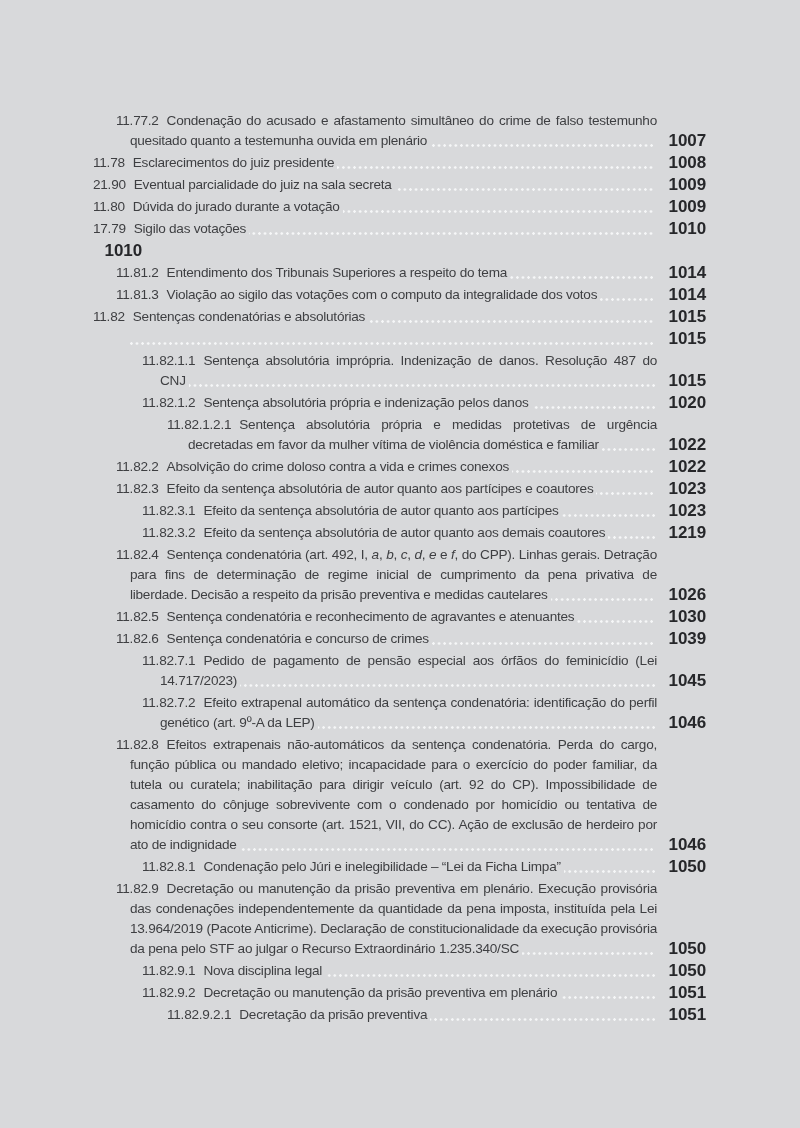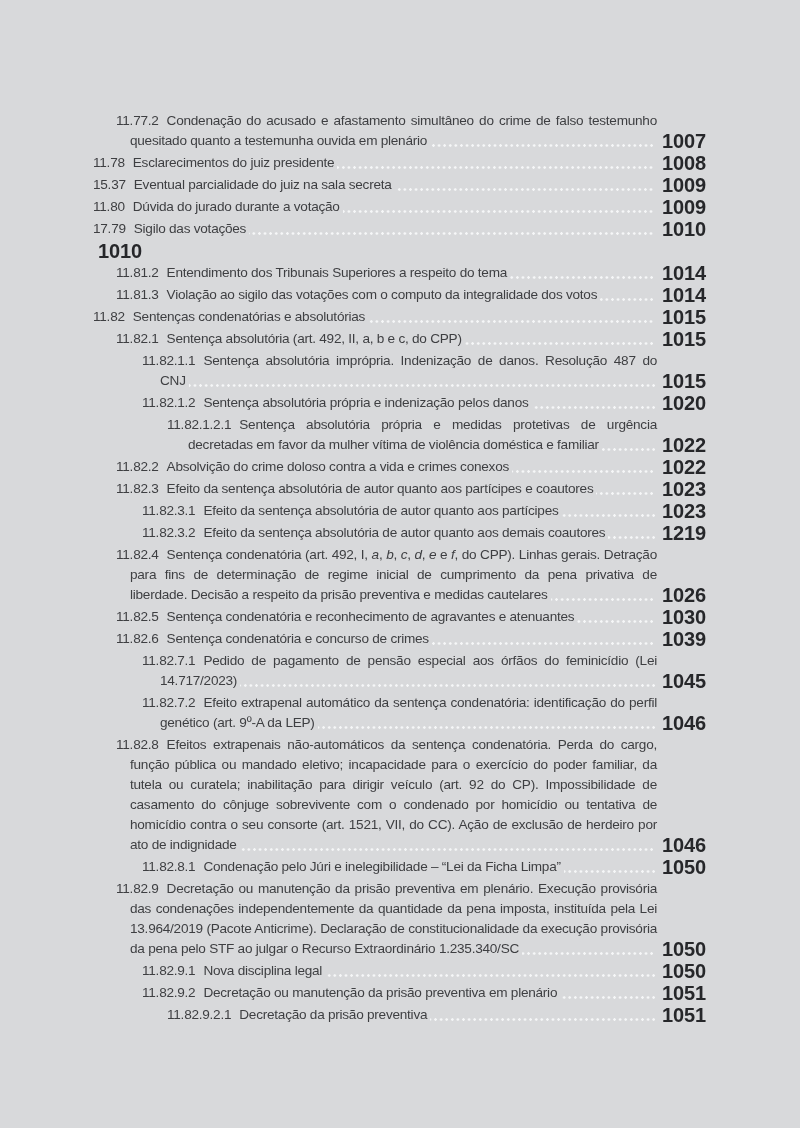--- a/index.html
+++ b/index.html
@@ -61,41 +61,41 @@
     background-color: var(--bg);
     padding-right: 3px;
   }
   .num { margin-right: 8px; }
   .mask i { font-style: italic; }
   .entry-page {
     flex: 0 0 49px;
     align-self: flex-end;
     text-align: right;
     font-weight: 700;
-    font-size: 20px;
+    font-size: 17px;
     line-height: 20px;
     color: var(--pg);
     letter-spacing: -0.1px;
   }
 </style>
 </head>
 <body>
 
 <div class="page">
   <div class="toc" id="toc-list">
       <div class="entry lv3">
         <div class="entry-text"><span class="dotline"></span><span class="mask"><span class="num">11.77.2</span>Condenação do acusado e afastamento simultâneo do crime de falso testemunho quesitado quanto a testemunha ouvida em plenário</span></div>
         <span class="entry-page">1007</span>
       </div>
       <div class="entry lv2">
         <div class="entry-text"><span class="dotline"></span><span class="mask"><span class="num">11.78</span>Esclarecimentos do juiz presidente</span></div>
         <span class="entry-page">1008</span>
       </div>
       <div class="entry lv2">
-        <div class="entry-text"><span class="dotline"></span><span class="mask"><span class="num">15.37</span>Eventual parcialidade do juiz na sala secreta</span></div>
+        <div class="entry-text"><span class="dotline"></span><span class="mask"><span class="num">21.90</span>Eventual parcialidade do juiz na sala secreta</span></div>
         <span class="entry-page">1009</span>
       </div>
       <div class="entry lv2">
         <div class="entry-text"><span class="dotline"></span><span class="mask"><span class="num">11.80</span>Dúvida do jurado durante a votação</span></div>
         <span class="entry-page">1009</span>
       </div>
       <div class="entry lv2">
         <div class="entry-text"><span class="dotline"></span><span class="mask"><span class="num">17.79</span>Sigilo das votações</span></div>
         <span class="entry-page">1010</span>
       </div>
@@ -108,21 +108,21 @@
       </div>
       <div class="entry lv3">
         <div class="entry-text"><span class="dotline"></span><span class="mask"><span class="num">11.81.3</span>Violação ao sigilo das votações com o computo da integralidade dos votos</span></div>
         <span class="entry-page">1014</span>
       </div>
       <div class="entry lv2">
         <div class="entry-text"><span class="dotline"></span><span class="mask"><span class="num">11.82</span>Sentenças condenatórias e absolutórias</span></div>
         <span class="entry-page">1015</span>
       </div>
       <div class="entry lv3">
-        <div class="entry-text"><span class="dotline"></span><span class="mask"><span class="num">11.82.1</span>Sentença absolutória (art. 492, II, a, b e c, do CPP)</span></div>
+        <div class="entry-text"><span class="dotline"></span></div>
         <span class="entry-page">1015</span>
       </div>
       <div class="entry lv4">
         <div class="entry-text"><span class="dotline"></span><span class="mask"><span class="num">11.82.1.1</span>Sentença absolutória imprópria. Indenização de danos. Resolução 487 do CNJ</span></div>
         <span class="entry-page">1015</span>
       </div>
       <div class="entry lv4">
         <div class="entry-text"><span class="dotline"></span><span class="mask"><span class="num">11.82.1.2</span>Sentença absolutória própria e indenização pelos danos</span></div>
         <span class="entry-page">1020</span>
       </div>

